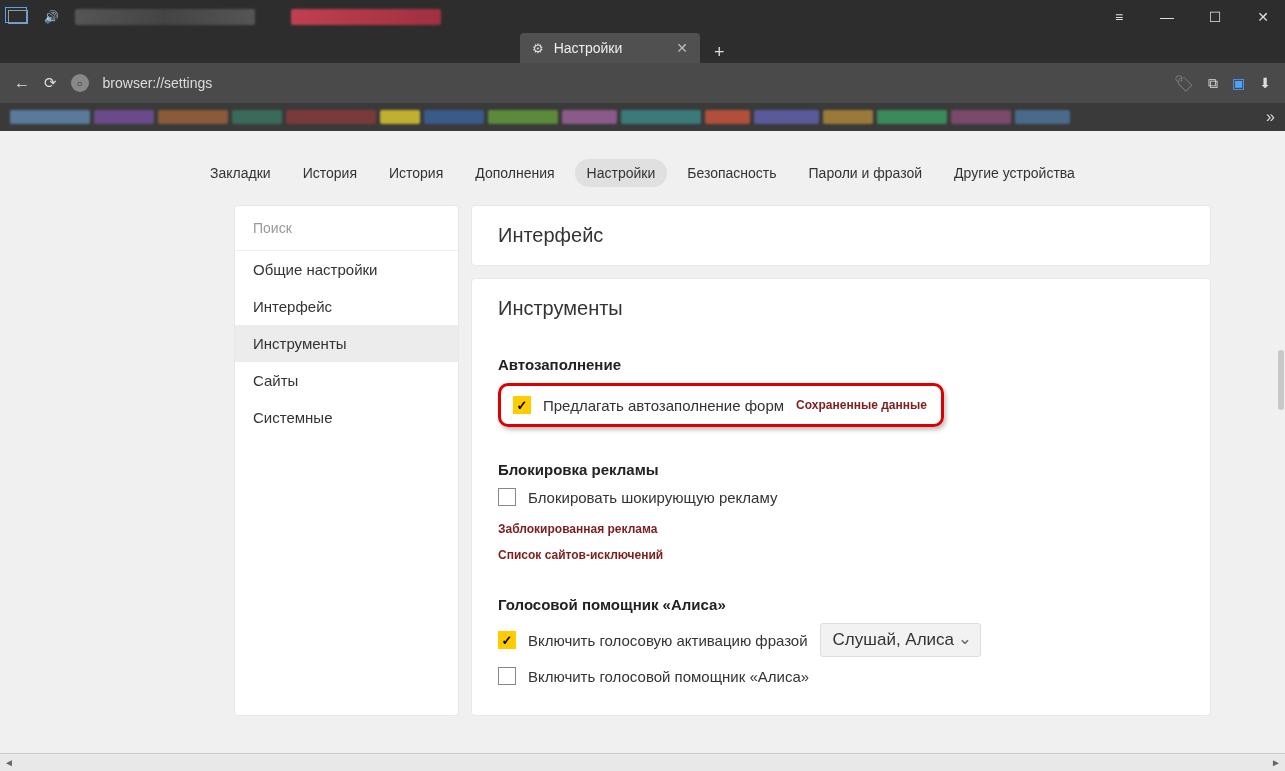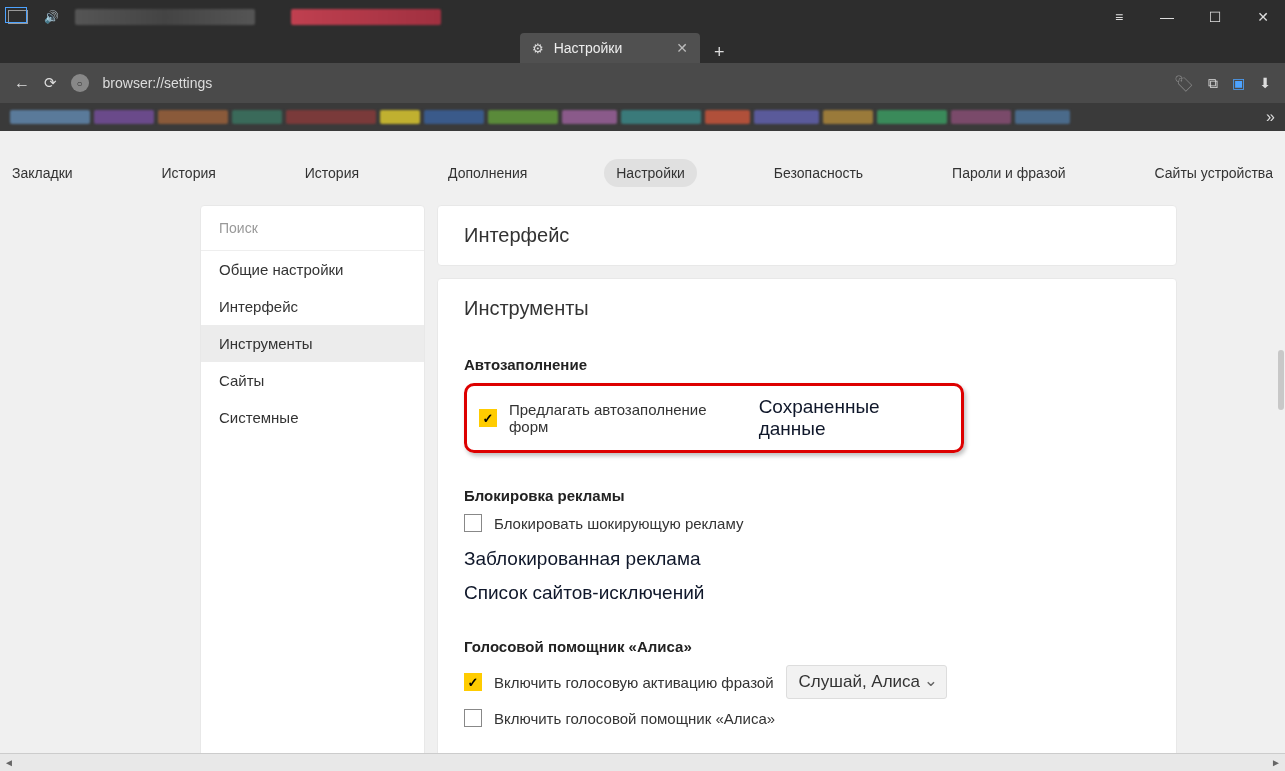--- a/index.html
+++ b/index.html
@@ -36,47 +36,47 @@
   
   
   .bookmarksbar { height: 28px; background: #3a3a3a; display: flex; align-items: center; padding: 0 10px; gap: 4px; }
   .bm-blur { height: 14px; border-radius: 2px; filter: blur(1px); }
   .bm-more { margin-left: auto; color: #ddd; cursor: pointer; font-size: 16px; }
   
   
   .content { background: #f0f0f0; height: calc(771px - 33px - 30px - 40px - 28px - 18px); overflow-y: auto; }
   
   
-  .topnav { display: flex; justify-content: space-between; gap: 8px; padding: 28px 0 18px; }
+  .topnav { display: flex; justify-content: center; gap: 8px; padding: 28px 0 18px; }
   .topnav-item { padding: 6px 12px; color: #333; cursor: pointer; border-radius: 14px; font-size: 14px; }
   .topnav-item.active { background: #e0e0e0; }
   
   
-  .layout { display: flex; gap: 12px; padding: 0 40px 0 200px; }
+  .layout { display: flex; gap: 12px; padding: 0 40px 0 200px; justify-content: center; }
   .sidebar { width: 225px; background: #fff; border-radius: 4px; border:1px solid #e8e8e8; overflow: hidden; }
   .search-box { padding: 14px 18px; color: #999; cursor: text; border-bottom: 1px solid #eee; }
   .side-item { padding: 10px 18px; color: #333; cursor: pointer; font-size: 15px; }
   .side-item.active { background: #ececec; font-weight: 400; }
   
   .main { flex: 1; max-width: 740px; display: flex; flex-direction: column; gap: 12px; }
   .panel { background: #fff; border-radius: 4px; border:1px solid #e8e8e8; padding: 0; }
   .panel-header { font-size: 20px; color: #333; padding: 18px 26px; }
   .panel-body { padding: 0 26px 20px; }
   
   .section-title { font-weight: bold; font-size: 15px; margin: 18px 0 10px; color: #222; }
   
-  .highlight-box { border: 3px solid #d00; border-radius: 10px; padding: 10px 12px; display: inline-flex; align-items: center; gap: 12px; box-shadow: 2px 3px 4px rgba(0,0,0,0.25); margin-bottom: 6px; width: 500px; }
+  .highlight-box { border: 3px solid #d00; border-radius: 10px; padding: 10px 12px; display: inline-flex; align-items: center; gap: 12px; box-shadow: 2px 3px 4px rgba(0,0,0,0.25); margin-bottom: 6px; width: 446px; }
   
   .checkbox-row { display: flex; align-items: center; gap: 12px; margin: 10px 0; }
   .cb { width: 18px; height: 18px; border: 1.5px solid #888; background: #fff; cursor: pointer; display: flex; align-items: center; justify-content: center; flex-shrink: 0; }
   .cb.checked { background: #ffcc00; border-color: #ffcc00; }
   .cb.checked::after { content: '✓'; color: #000; font-size: 13px; font-weight: bold; }
   .cb-label { color: #333; font-size: 15px; }
   
-  .link { color: #0f172a; cursor: pointer; font-size: 19px; display: inline-block; margin: 6px 0; }
+  .link { color: #7f1d1d; cursor: pointer; font-size: 12px; display: inline-block; margin: 6px 0; font-weight: bold; }
   
   .dropdown { background: #f2f2f2; border: 1px solid #ddd; border-radius: 3px; padding: 6px 26px 6px 12px; cursor: pointer; position: relative; font-size: 17px; color: #333; }
   .dropdown::after { content: '⌄'; position: absolute; right: 8px; top: 4px; color: #666; }
   
   
   .hscroll { height: 18px; background: #e8e8e8; display: flex; align-items: center; border-top: 1px solid #ccc; }
   .hscroll-arrow { width: 18px; text-align: center; color: #666; cursor: pointer; font-size: 10px; }
   .hscroll-track { flex: 1; height: 18px; background: #e8e8e8; }
   
   
@@ -144,21 +144,21 @@
 
 <div class="content">
   <div class="topnav">
     <span class="topnav-item">Закладки</span>
     <span class="topnav-item">История</span>
     <span class="topnav-item">История</span>
     <span class="topnav-item">Дополнения</span>
     <span class="topnav-item active">Настройки</span>
     <span class="topnav-item">Безопасность</span>
     <span class="topnav-item">Пароли и фразой</span>
-    <span class="topnav-item">Сайты устройства</span>
+    <span class="topnav-item">Другие устройства</span>
   </div>
 
   <div class="layout">
     <div class="sidebar">
       <div class="search-box">Поиск</div>
       <div class="side-item">Общие настройки</div>
       <div class="side-item">Интерфейс</div>
       <div class="side-item active">Инструменты</div>
       <div class="side-item">Сайты</div>
       <div class="side-item">Системные</div>

